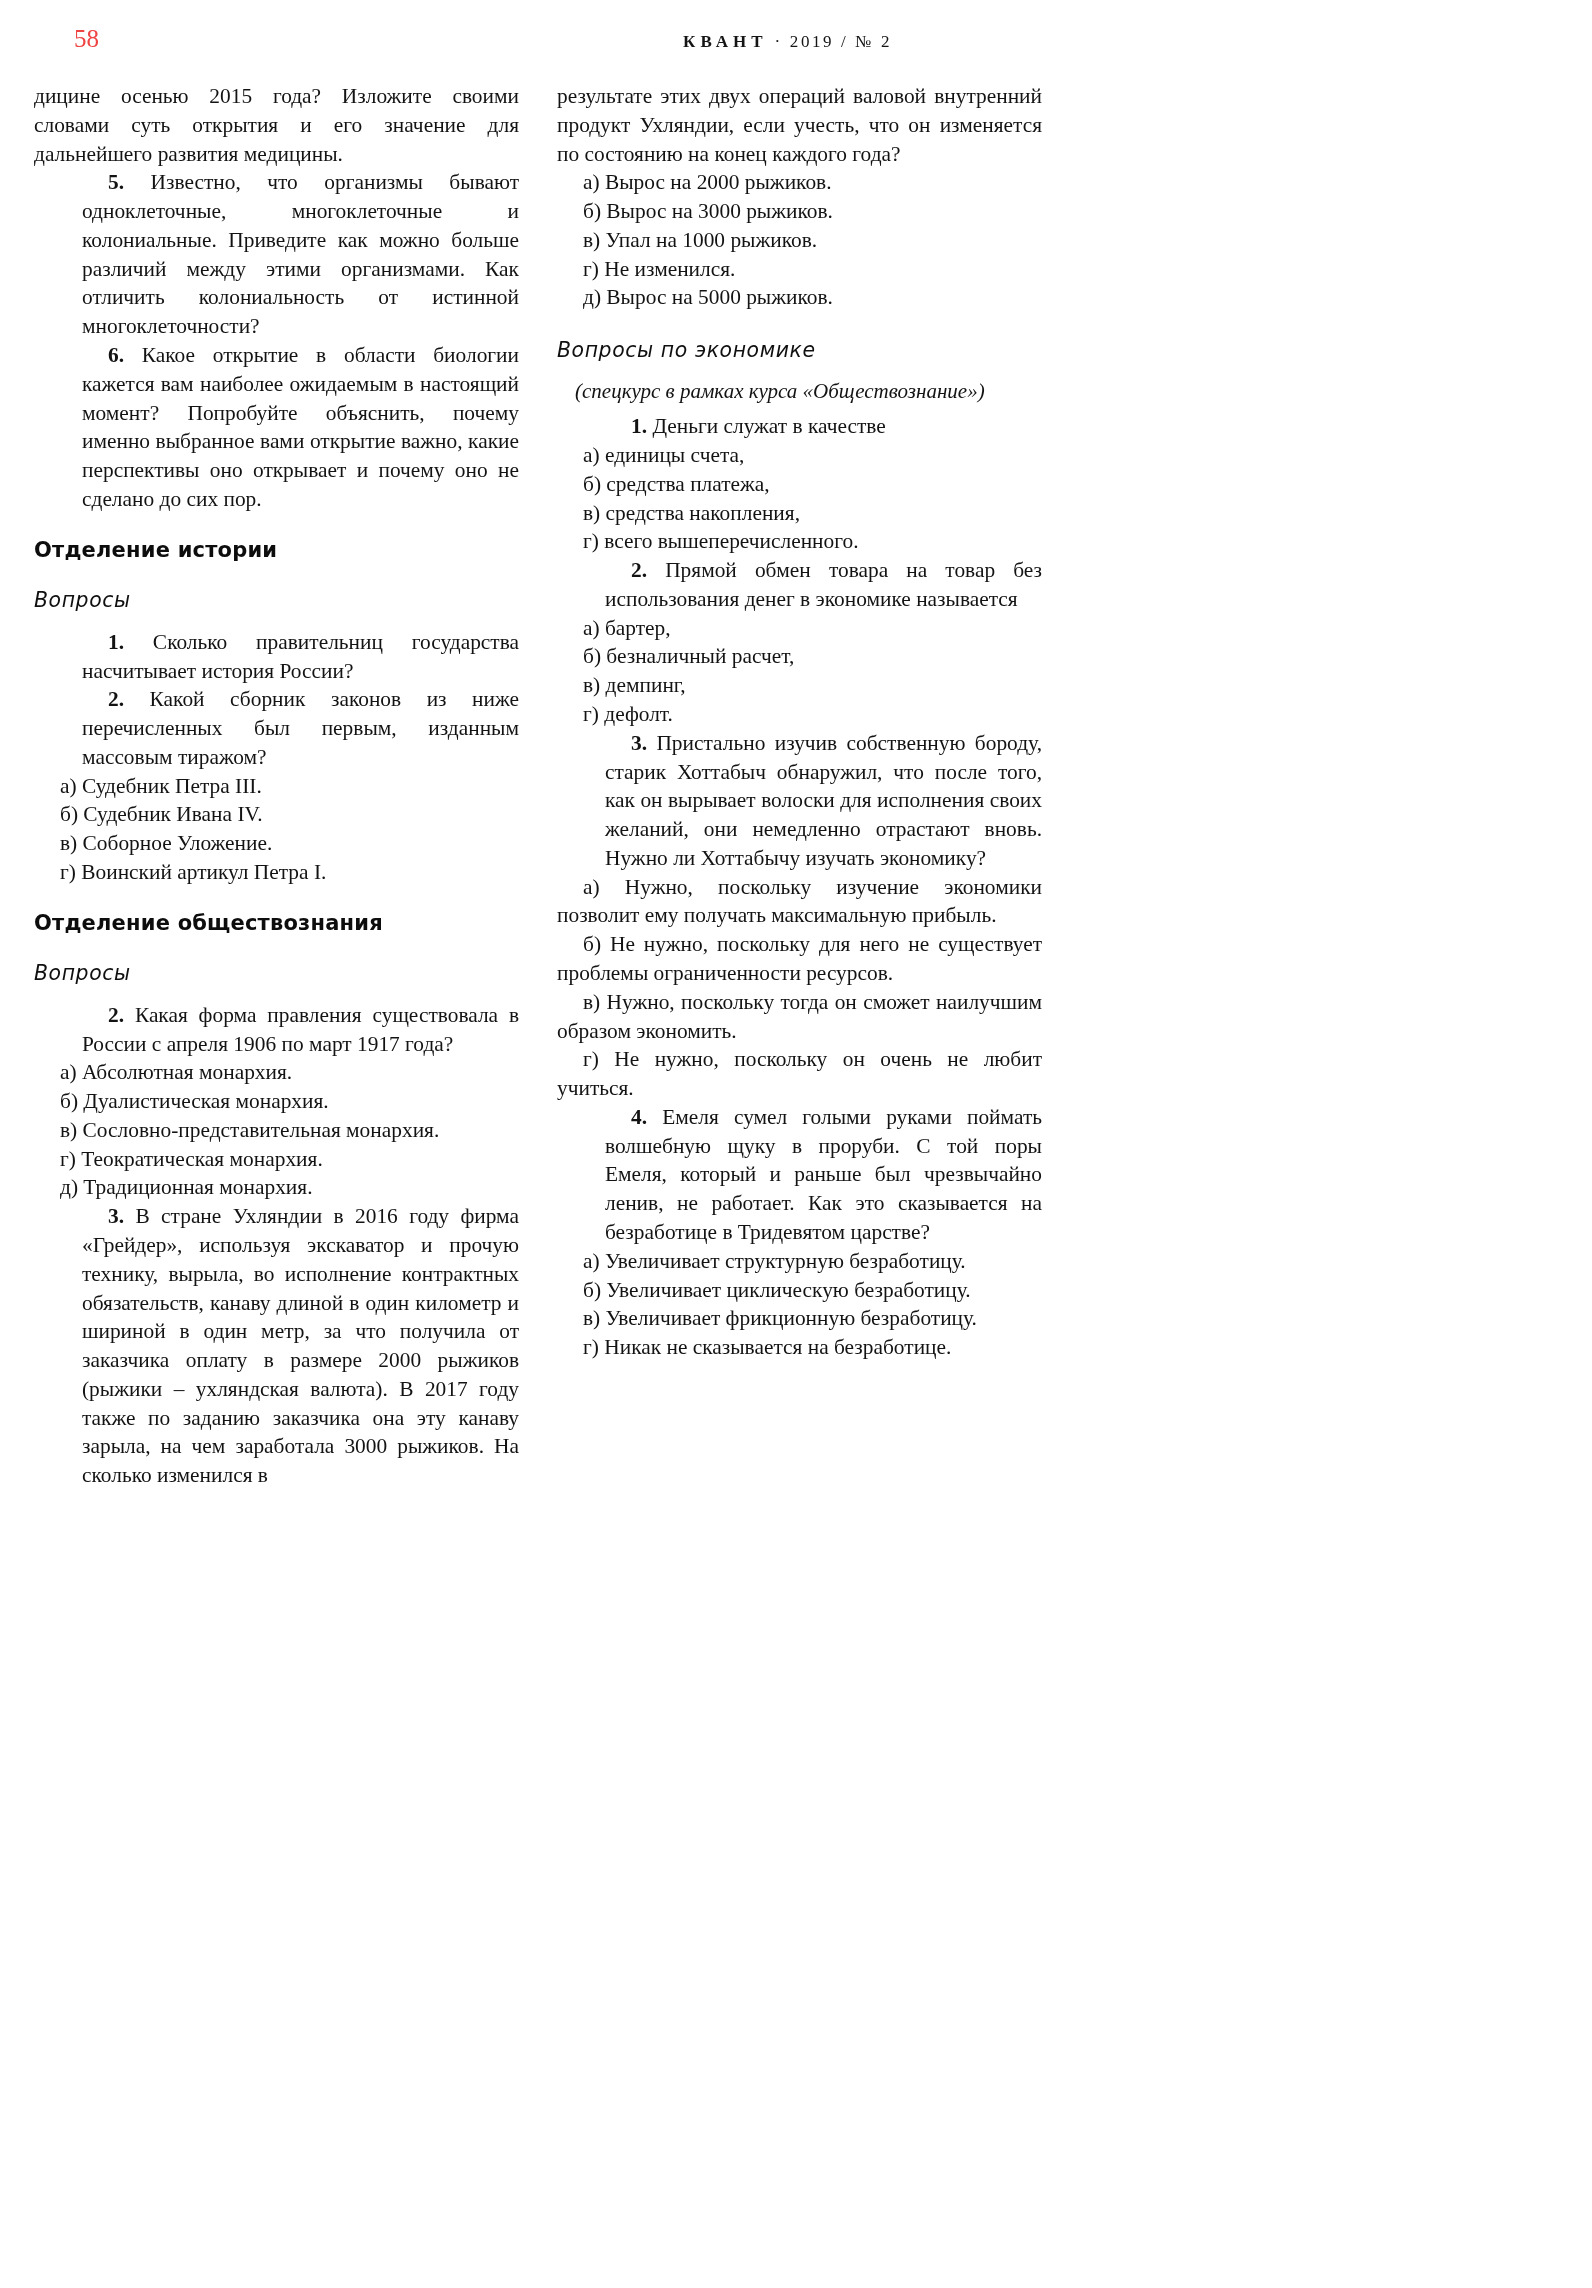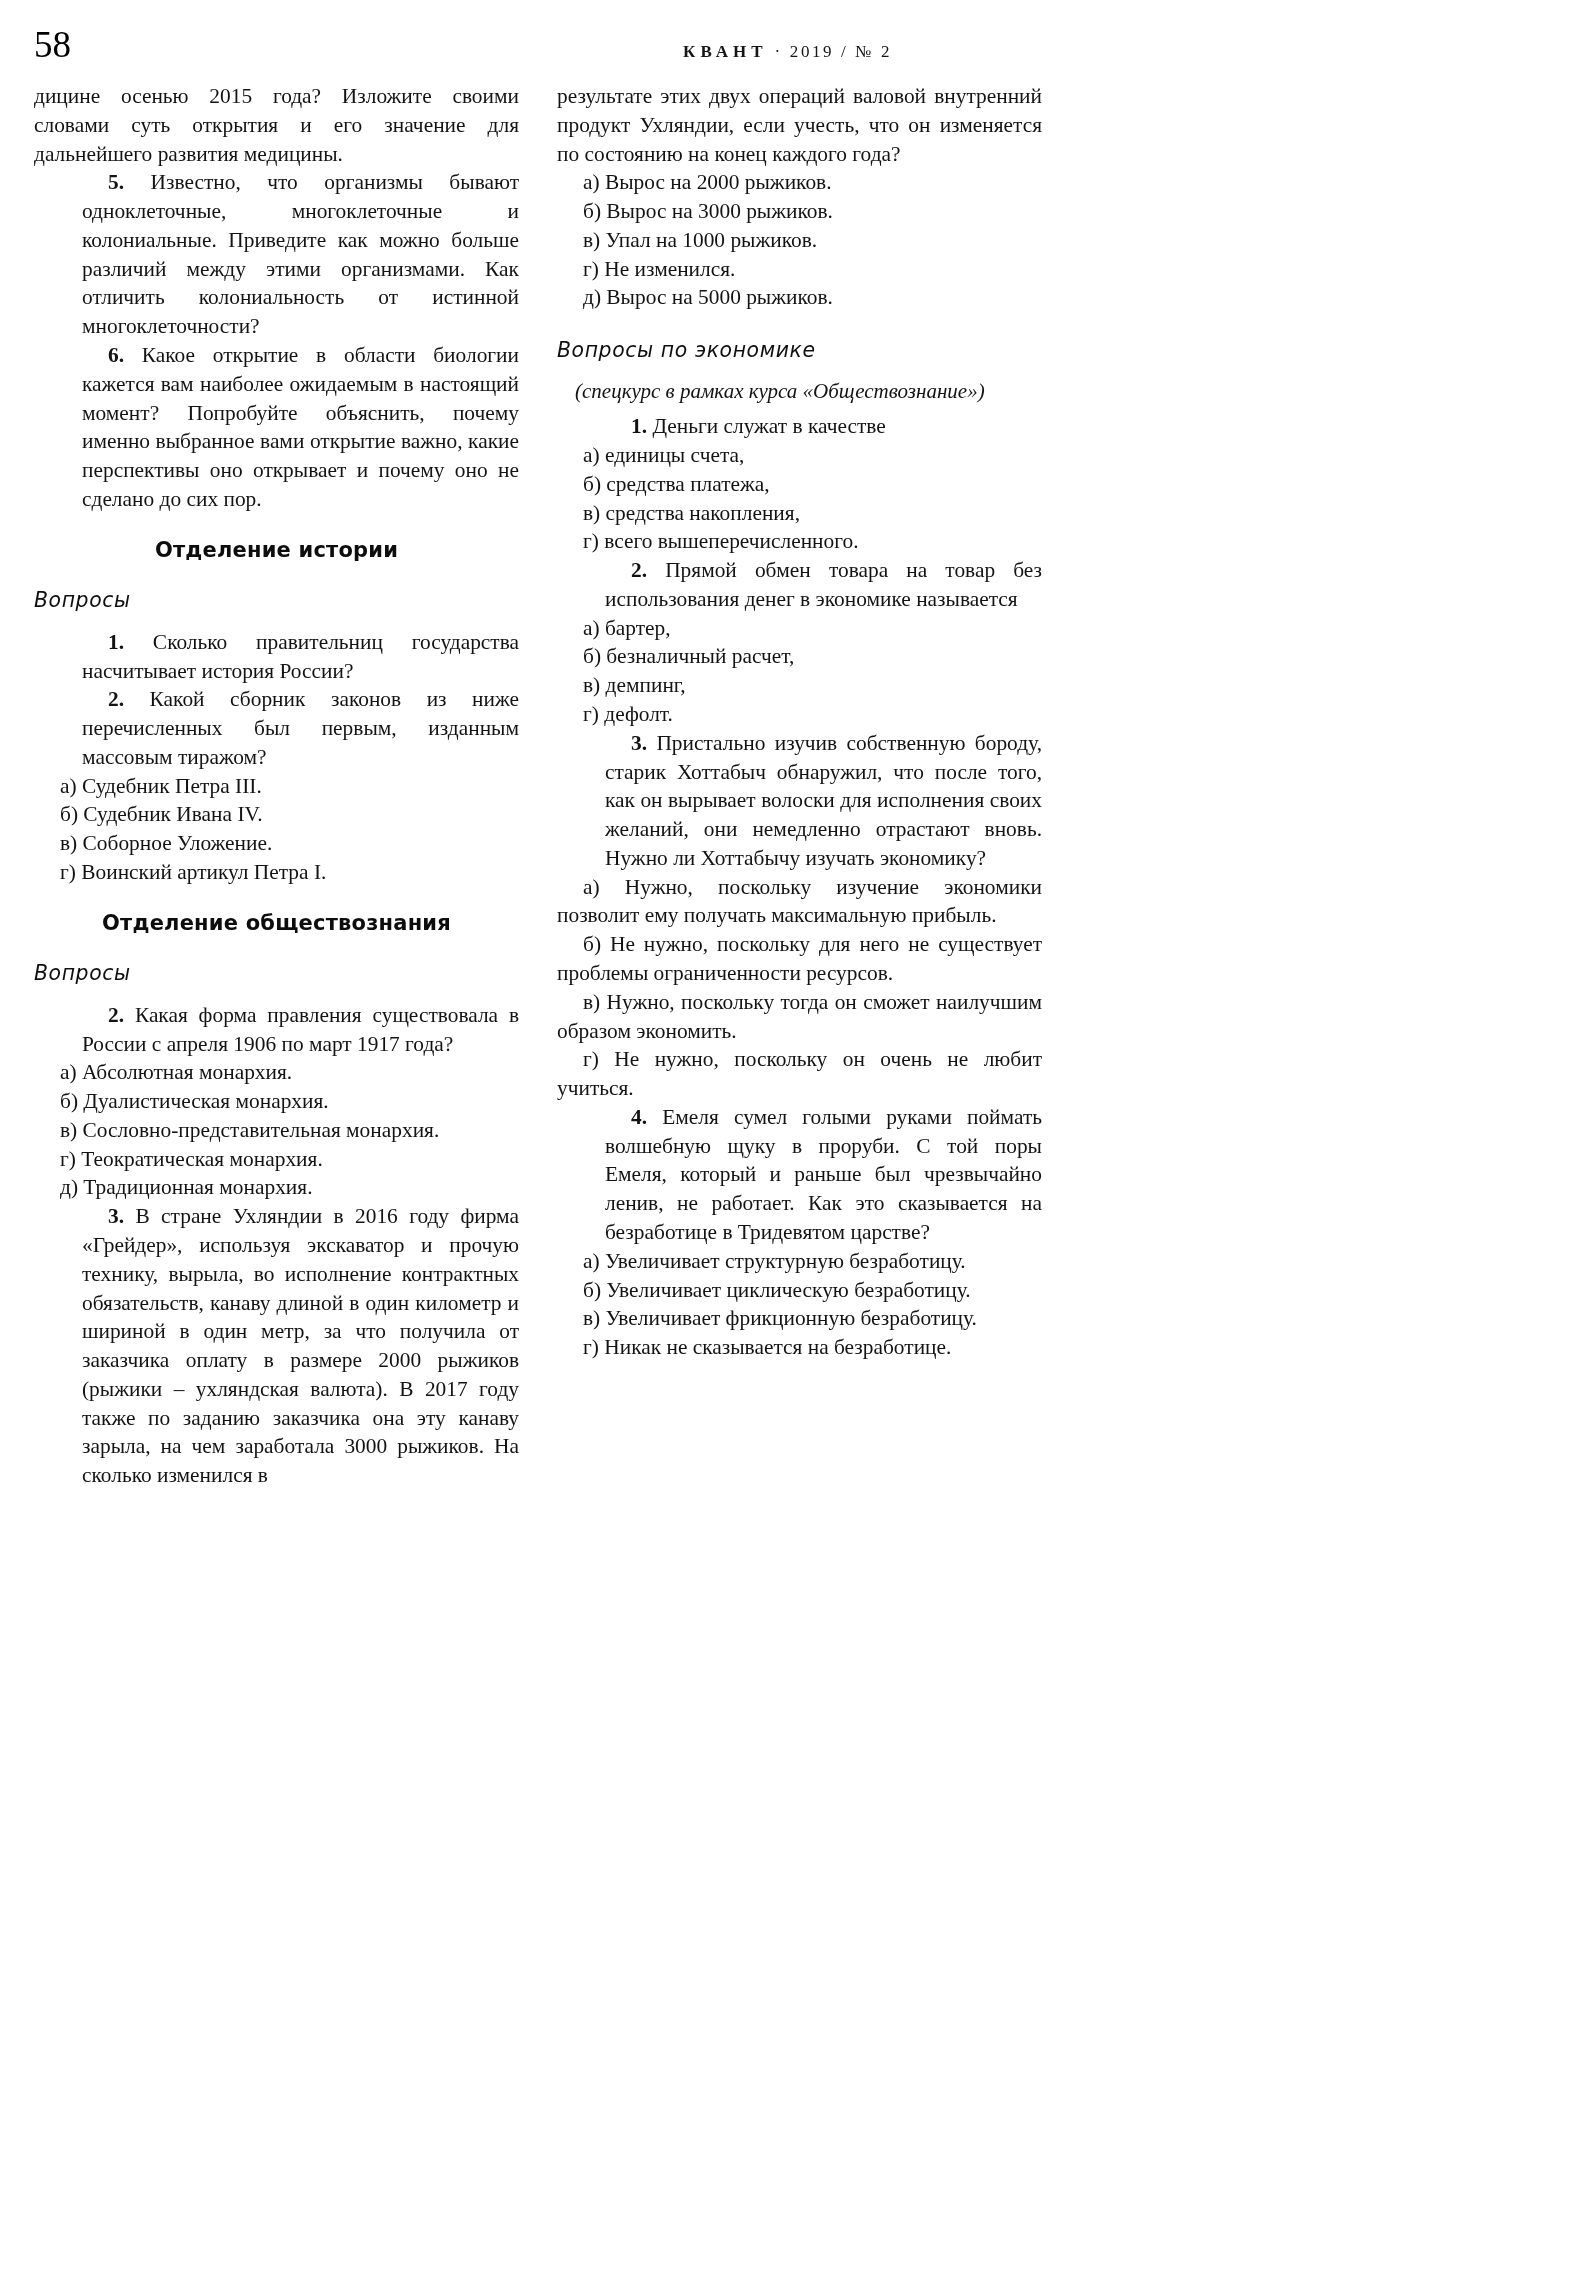--- a/index.html
+++ b/index.html
@@ -24,25 +24,26 @@
 
   
   .running-head {
     display: flex;
     align-items: baseline;
     height: 46px;
     margin-bottom: 10px;
   }
   .folio {
     font-family: "Liberation Serif", "DejaVu Serif", serif;
-    font-size: 37px;
+    font-size: 25px;
     line-height: 1;
-    color: #000000;
+    color: #ef4444;
     width: 149px;
     flex: none;
+    margin-left: 40px;
   }
   .magazine-line {
     flex: 1;
     text-align: right;
     font-size: 17px;
     letter-spacing: 2.6px;
     color: #151515;
     padding-right: 149px;
     white-space: nowrap;
   }
@@ -94,21 +95,21 @@
     text-align: justify;
   }
   b.qnum {
     font-weight: 700;
   }
   h2.section-title {
     margin: 24px 0 0 0;
     font-family: "DejaVu Sans", "Liberation Sans", sans-serif;
     font-weight: 700;
     font-size: 21px;
-    text-align: center;
+    text-align: left;
     letter-spacing: 0.2px;
     color: #0d0d0d;
   }
   h3.sub-title {
     margin: 26px 0 16px 0;
     font-family: "DejaVu Sans", "Liberation Sans", sans-serif;
     font-style: italic;
     font-weight: 400;
     font-size: 20.4px;
     text-align: left;

